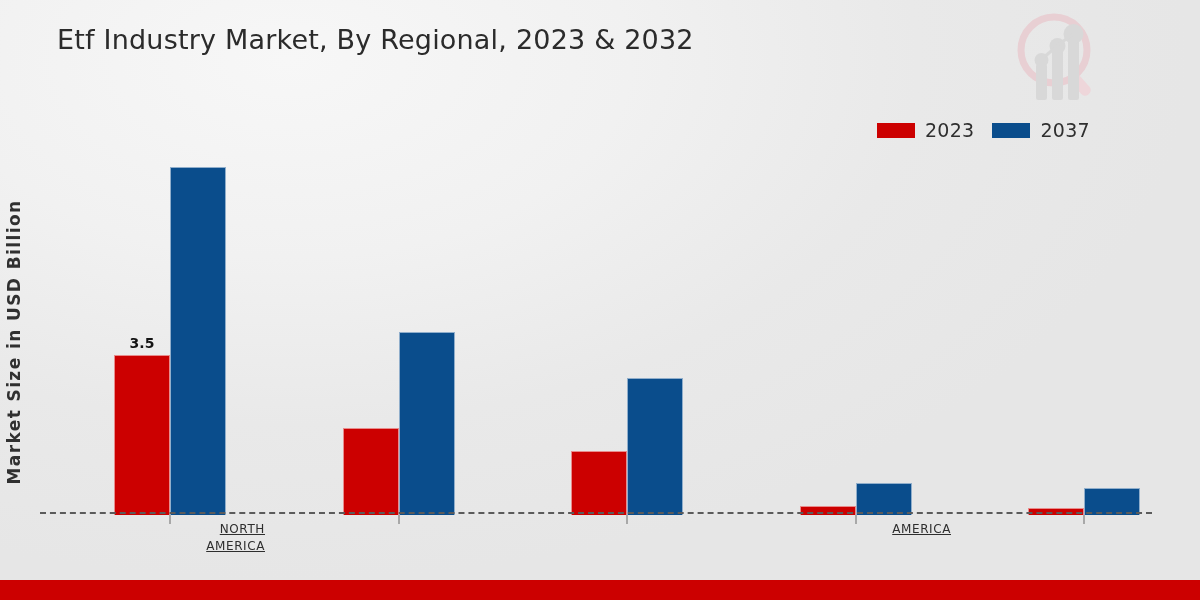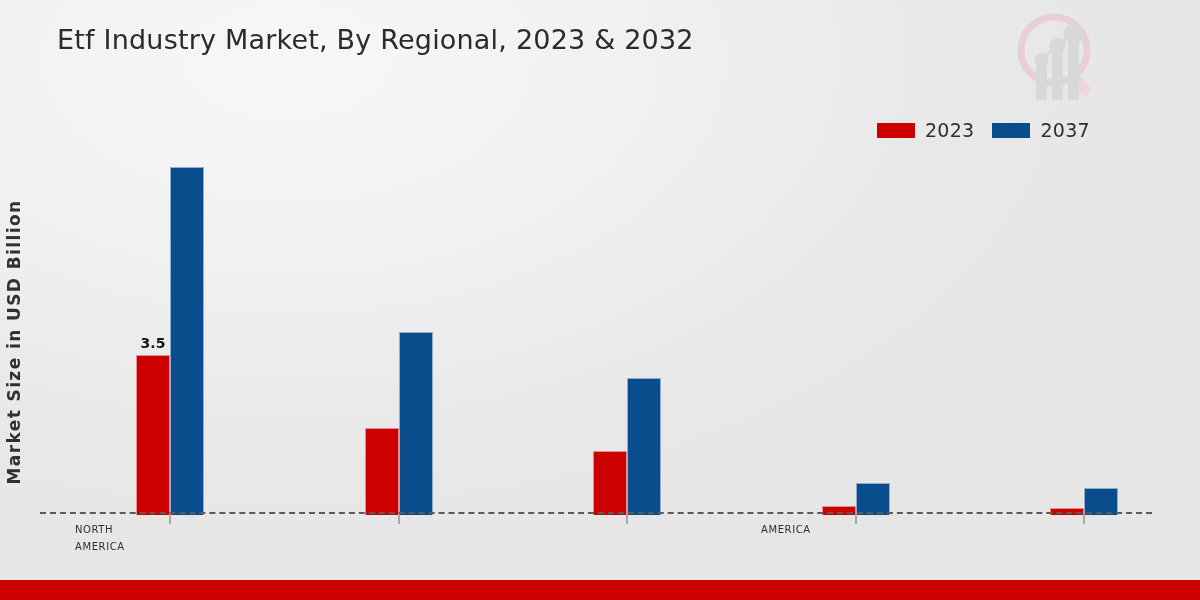--- a/index.html
+++ b/index.html
@@ -130,21 +130,21 @@
     bottom: 0;
     left: 0;
     width: 100%;
     height: 100%;
     display: flex;
     align-items: flex-end;
     justify-content: center;
     gap: 0px;
   }
   .bar {
-    width: 34px;
+    width: 56px;
     position: relative;
     border: 1px solid rgba(255,255,255,.55);
     border-bottom: none;
   }
   .bar.s2023 { background: #cc0000; }
   .bar.s2032 { background: #0a4d8c; }
 
   .bar-label {
     position: absolute;
     top: -21px;
@@ -166,26 +166,27 @@
     height: 9px;
     background: #6a6a6a;
     transform: translateX(-50%);
   }
 
   
   .cat-label {
     position: absolute;
     top: 521px;
     width: 190px;
-    text-align: left;
-    font-size: 10px;
+    text-align: right;
+    font-size: 12px;
     color: #2e2e2e;
     line-height: 17px;
     letter-spacing: .6px;
     font-family: "DejaVu Sans", sans-serif;
+    text-decoration: underline;
   }
 
   
   #footer-bar {
     position: absolute;
     left: 0;
     bottom: 0;
     width: 1200px;
     height: 20px;
     background: #cc0000;

